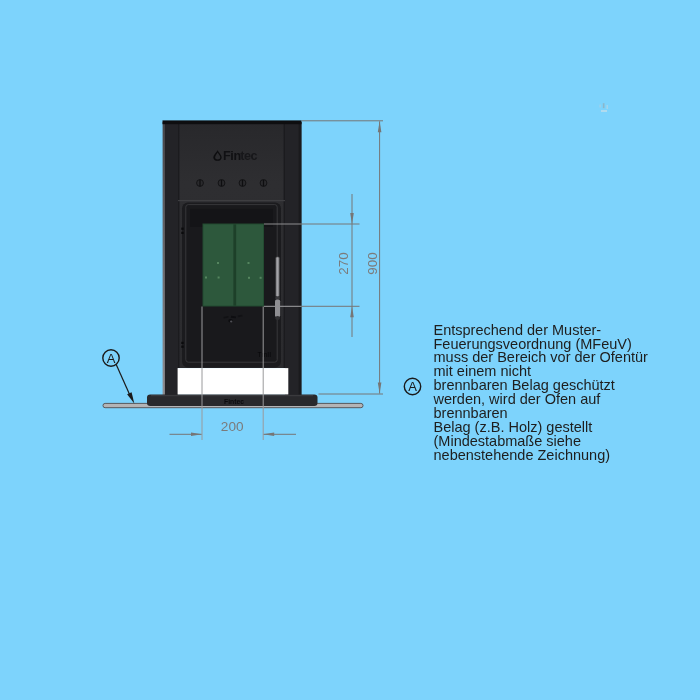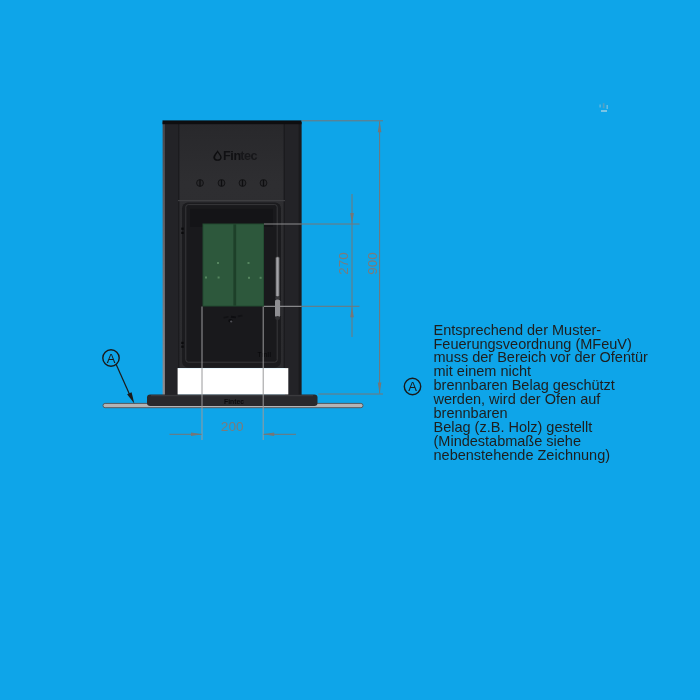--- a/index.html
+++ b/index.html
@@ -1,16 +1,16 @@
 <!DOCTYPE html>
 <html><head>
 <meta charset="utf-8">
 <style>
   html,body{margin:0;padding:0;background:#ffffff;}
-  .page{position:relative;width:700px;height:700px;background:#0ea5e9;overflow:hidden;
+  .page{position:relative;width:700px;height:700px;background:#7dd3fc;overflow:hidden;
         font-family:"Liberation Sans", sans-serif;}
   svg{position:absolute;left:0;top:0;}
   text{font-family:"Liberation Sans", sans-serif;}
 </style>
 </head>
 <body>
 <div class="page">
 <svg width="700" height="700" viewBox="0 0 700 700">
   <defs>
     <linearGradient id="edgeL" x1="0" y1="0" x2="0" y2="1">

